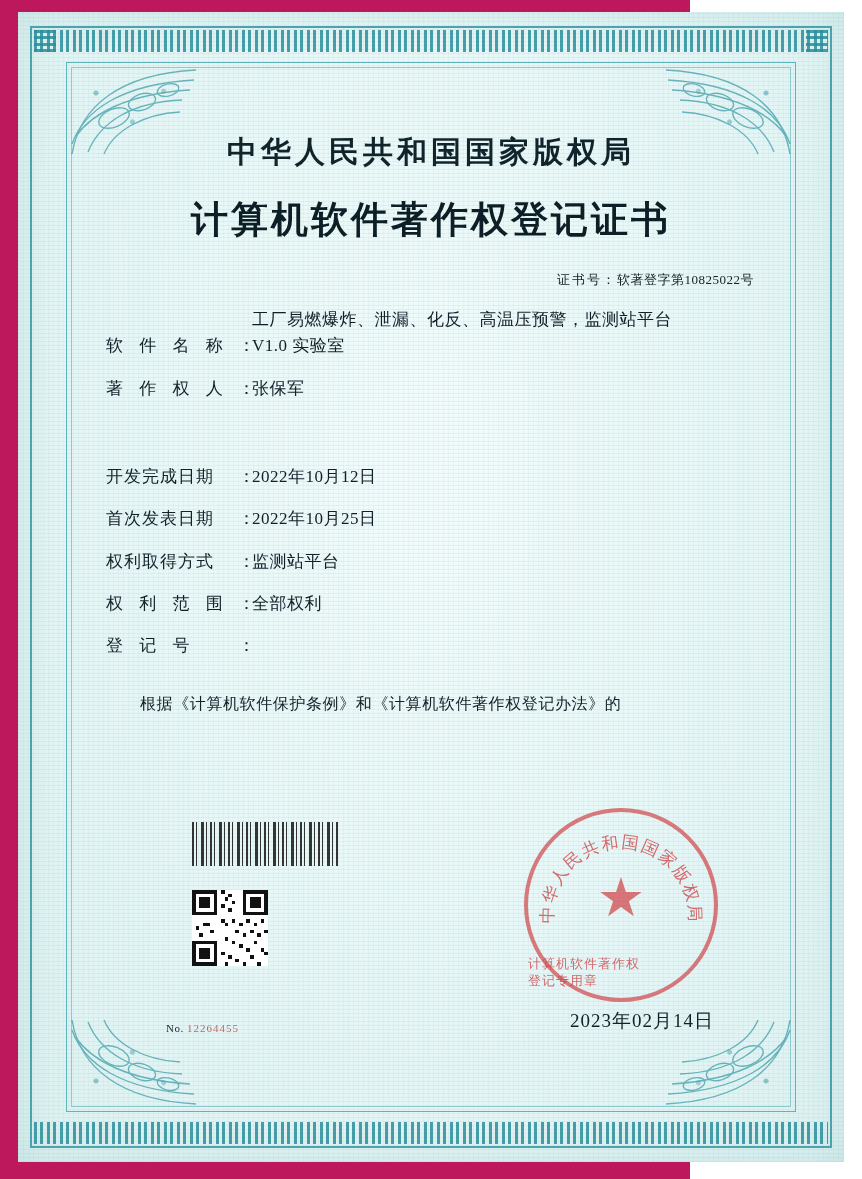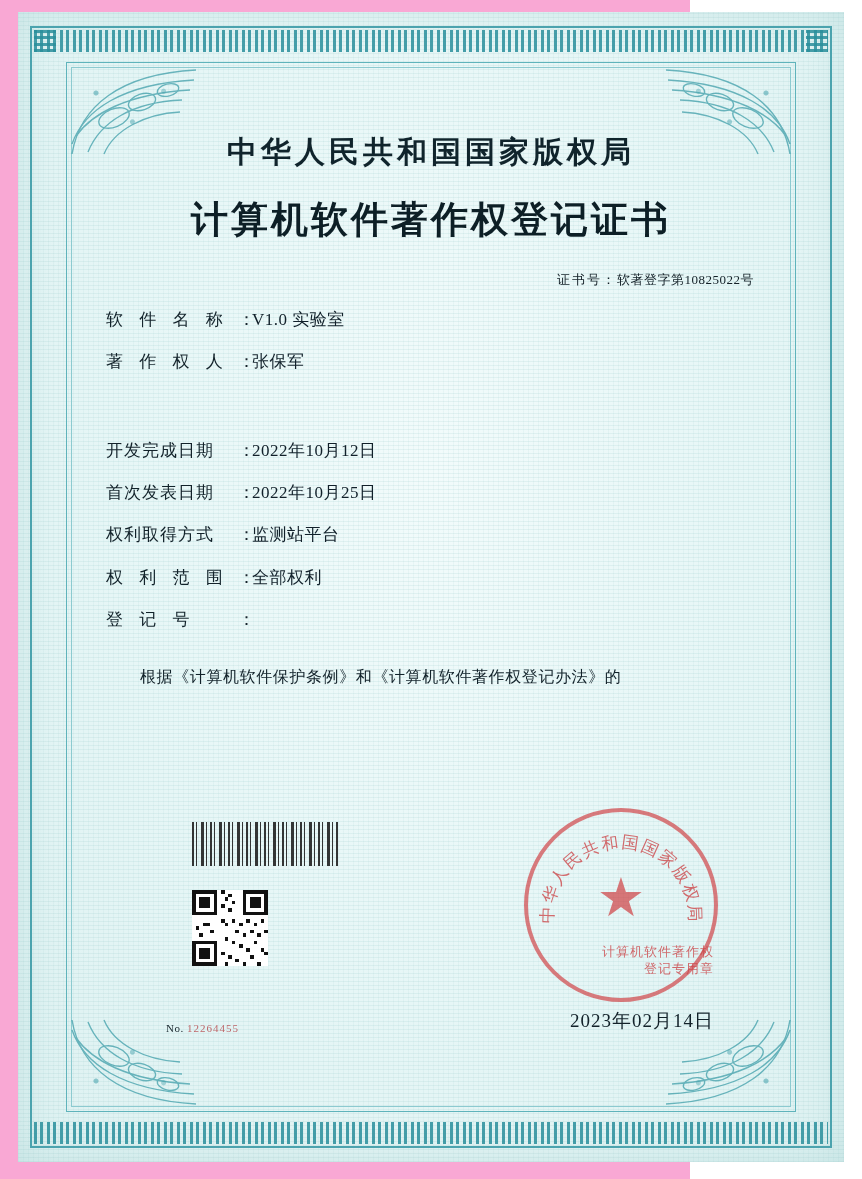--- a/index.html
+++ b/index.html
@@ -11,21 +11,21 @@
     width: 862px;
     height: 1179px;
     font-family: "Liberation Serif", serif;
     overflow: hidden;
   }
 
   .page {
     position: relative;
     width: 690px;
     height: 1179px;
-    background: #f9a8d4;
+    background: #be185d;
   }
 
   
   .sheet {
     position: absolute;
     left: 18px;
     top: 12px;
     width: 826px;
     height: 1150px;
     background:
@@ -240,22 +240,22 @@
     color: rgba(206, 45, 48, 0.75);
   }
   .seal .arc {
     position: absolute;
     left: 0; top: 0; width: 100%; height: 100%;
   }
   .seal .bottom-text {
     position: absolute;
     left: 0;
     right: 0;
-    bottom: 20px;
-    text-align: right;
+    bottom: 8px;
+    text-align: left;
     font-size: 13px;
     line-height: 1.35;
     letter-spacing: 1px;
     color: rgba(200, 40, 44, 0.8);
   }
 
   .serial {
     position: absolute;
     left: 60px;
     bottom: 8px;
@@ -368,20 +368,21 @@
       <div class="cert-no">
         <span class="label">证书号：</span><span>软著登字第10825022号</span>
       </div>
 
       <div class="fields">
 
         <div class="row">
           <div class="lbl">软 件 名 称</div>
           <div class="colon">：</div>
           <div class="val">
+            <span>工厂易燃爆炸、泄漏、化反、高温压预警，监测站平台</span>
             <span class="line2">V1.0 实验室</span>
           </div>
         </div>
 
         <div class="row compact">
           <div class="lbl">著 作 权 人</div>
           <div class="colon">：</div>
           <div class="val">张保军</div>
         </div>
 

